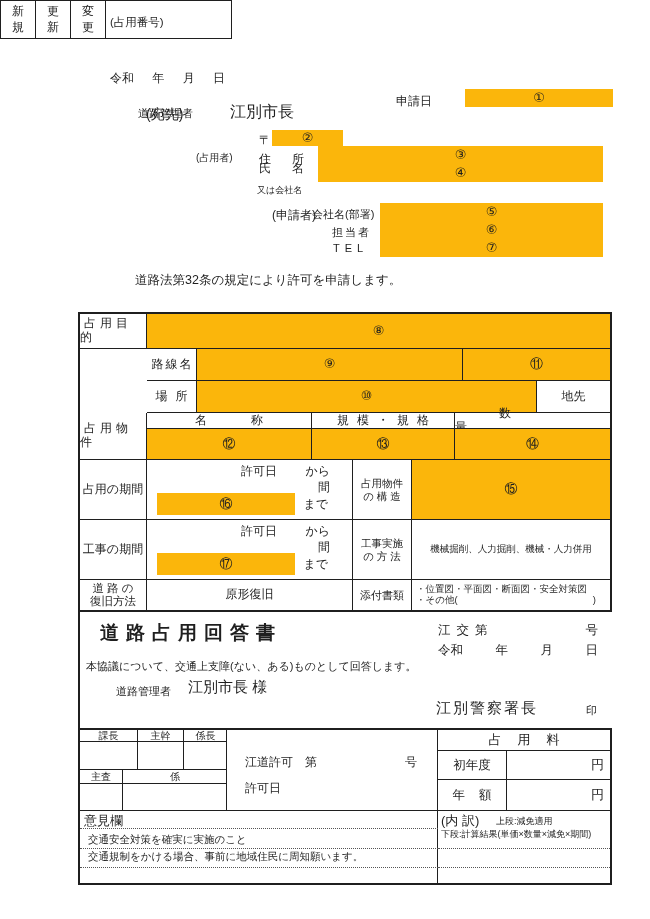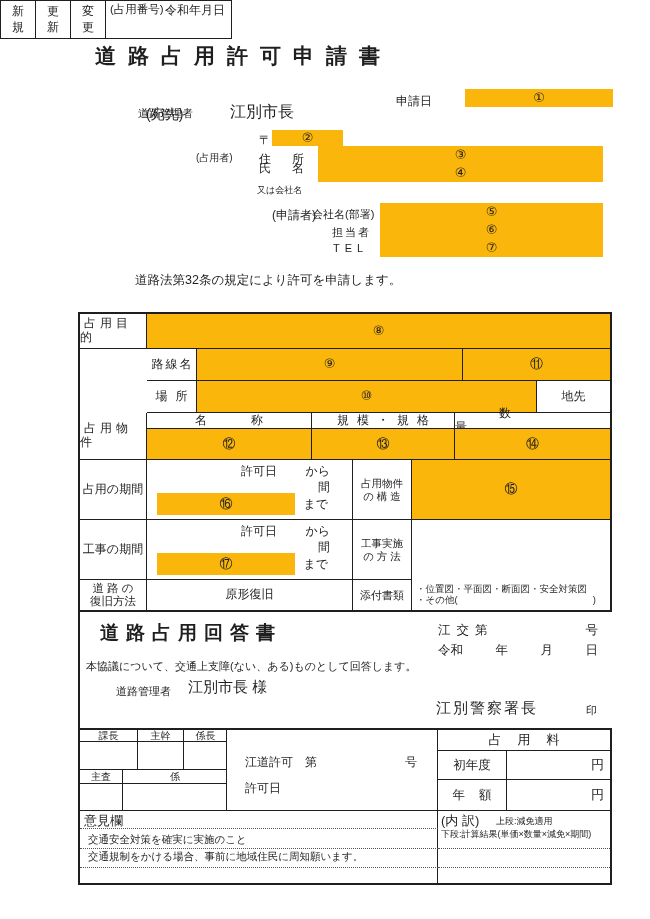--- a/index.html
+++ b/index.html
@@ -23,21 +23,21 @@
   .lsp8{letter-spacing:8px;text-indent:8px;}
   .lsp14{letter-spacing:14px;text-indent:14px;}
   .lsp21{letter-spacing:21px;}
   .lsp44{letter-spacing:44px;text-indent:44px;}
   .box{box-sizing:border-box;}
   .form-title{font-size:21px;font-weight:bold;letter-spacing:12px;white-space:nowrap;}
   .reply-title{font-size:19px;font-weight:bold;letter-spacing:7px;white-space:nowrap;}
   .hdr-box{left:398px;top:33px;width:232px;height:39px;border:1.5px solid var(--ln);display:flex;box-sizing:border-box;}
   .hdr-cell{border-right:1px solid var(--ln);width:24px;display:flex;align-items:center;justify-content:center;text-align:center;font-size:12px;line-height:1.3;word-break:break-all;padding:0 5px;box-sizing:content-box;}
   .hdr-cell span{width:1em;display:inline-block;}
-  .hdr-right{flex:1;display:flex;flex-direction:row;justify-content:space-between;padding:1px 6px 3px 4px;font-size:11.5px;}
+  .hdr-right{flex:1;display:flex;flex-direction:column;justify-content:space-between;padding:14px 6px 3px 4px;font-size:11.5px;gap:40px;}
   .hdr-date{display:flex;justify-content:space-between;font-size:12px;}
   .tbl{left:78px;top:312px;width:534px;height:300px;border:2px solid var(--ln);box-sizing:border-box;position:absolute;}
   .reply-box{left:78px;top:612px;width:575px;height:116px;border-left:2px solid var(--ln);border-right:2px solid var(--ln);box-sizing:border-box;position:absolute;}
   .btm{left:78px;top:728px;width:534px;height:157px;border:2px solid var(--ln);box-sizing:border-box;position:absolute;}
   .dotted{position:absolute;height:0;border-top:1.5px dotted #555;}
   .nowrap{white-space:nowrap;}
 </style>
 </head>
 <body>
 
@@ -57,21 +57,20 @@
       <div>(占用番号)</div>
       <div class="hdr-date">
         <span>令和</span>
         <span>年</span>
         <span>月</span>
         <span>日</span>
       </div>
     </div>
   </div>
 
-  <div class="abs form-title" style="left:95px;top:42px;">道路占用許可申請書</div>
 
   <div class="abs" style="left:396px;top:93px;font-size:12px;">申請日</div>
   <div class="cell orange circ" style="left:465px;top:89px;width:148px;height:18px;">①</div>
 
   <div class="abs" style="left:98px;top:106px;font-size:14px;margin-left:48px;">(宛先)</div>
   <div class="abs" style="left:138px;top:106px;font-size:11px;">道路管理者</div>
   <div class="abs" style="left:230px;top:102px;font-size:16px;">江別市長</div>
 
   <div class="abs" style="left:259px;top:132px;font-size:12px;">〒</div>
   <div class="cell orange circ" style="left:272px;top:130px;width:71px;height:16px;">②</div>
@@ -131,20 +130,21 @@
       <span class="abs" style="left:94px;top:5px;font-size:12px;">許可日</span>
       <span class="abs" style="right:22px;top:5px;font-size:12px;">から</span>
       <span class="abs" style="right:22px;top:21px;font-size:12px;">間</span>
       <span class="abs" style="right:24px;top:38px;font-size:12px;">まで</span>
       <span class="cell orange circ" style="left:10px;top:33px;width:138px;height:22px;">⑰</span>
     </div>
     <div class="cell br bb col sm" style="left:273px;top:206px;width:59px;height:60px;">
       <span>工事実施</span>
       <span>の 方 法</span>
     </div>
+    <div class="cell bb xs" style="left:332px;top:206px;width:198px;height:60px;">機械掘削、人力掘削、機械・人力併用</div>
 
     <div class="cell br col" style="left:0;top:266px;width:67px;height:30px;font-size:11.5px;">
       <span>道 路 の</span>
       <span>復旧方法</span>
     </div>
     <div class="cell br" style="left:67px;top:266px;width:206px;height:30px;">原形復旧</div>
     <div class="cell br" style="left:273px;top:266px;width:59px;height:30px;font-size:11px;">添付書類</div>
     <div class="cell col xs" style="left:332px;top:266px;width:198px;height:30px;align-items:flex-start;padding:2px 4px;justify-content:center;">
       <span class="nowrap">・位置図・平面図・断面図・安全対策図</span>
       <span style="display:flex;justify-content:space-between;width:100%;padding-right:10px;box-sizing:border-box;">

